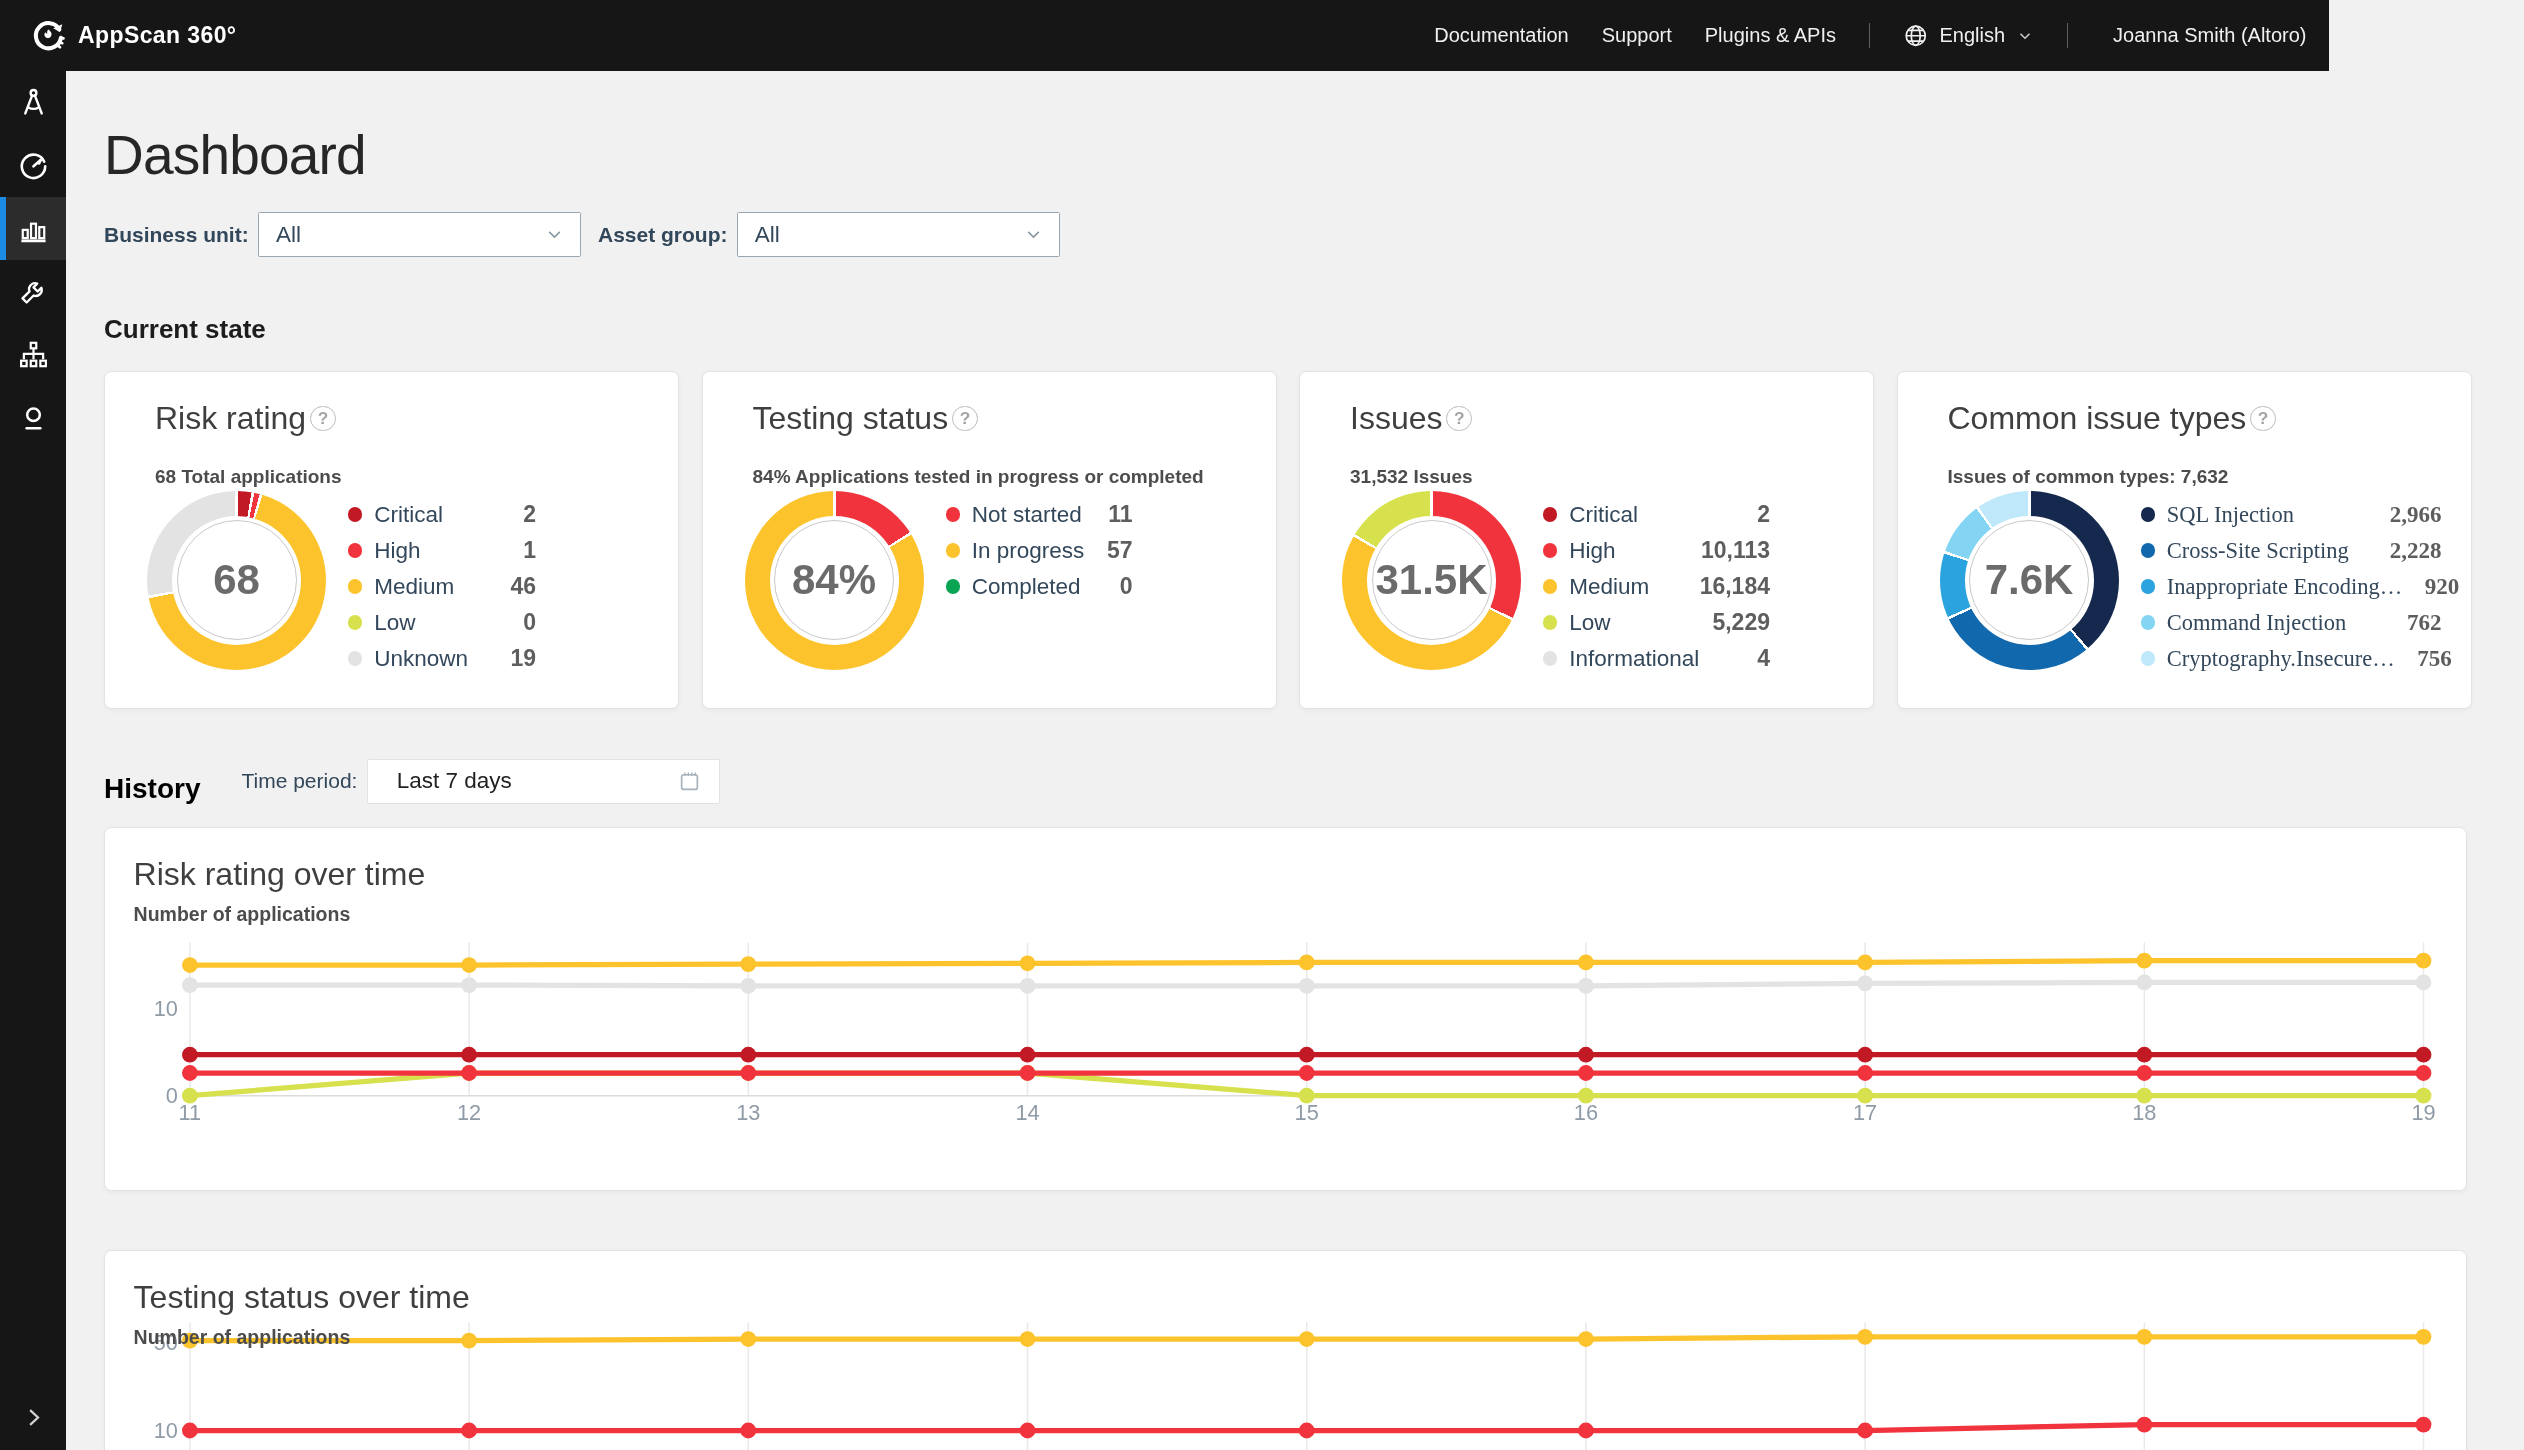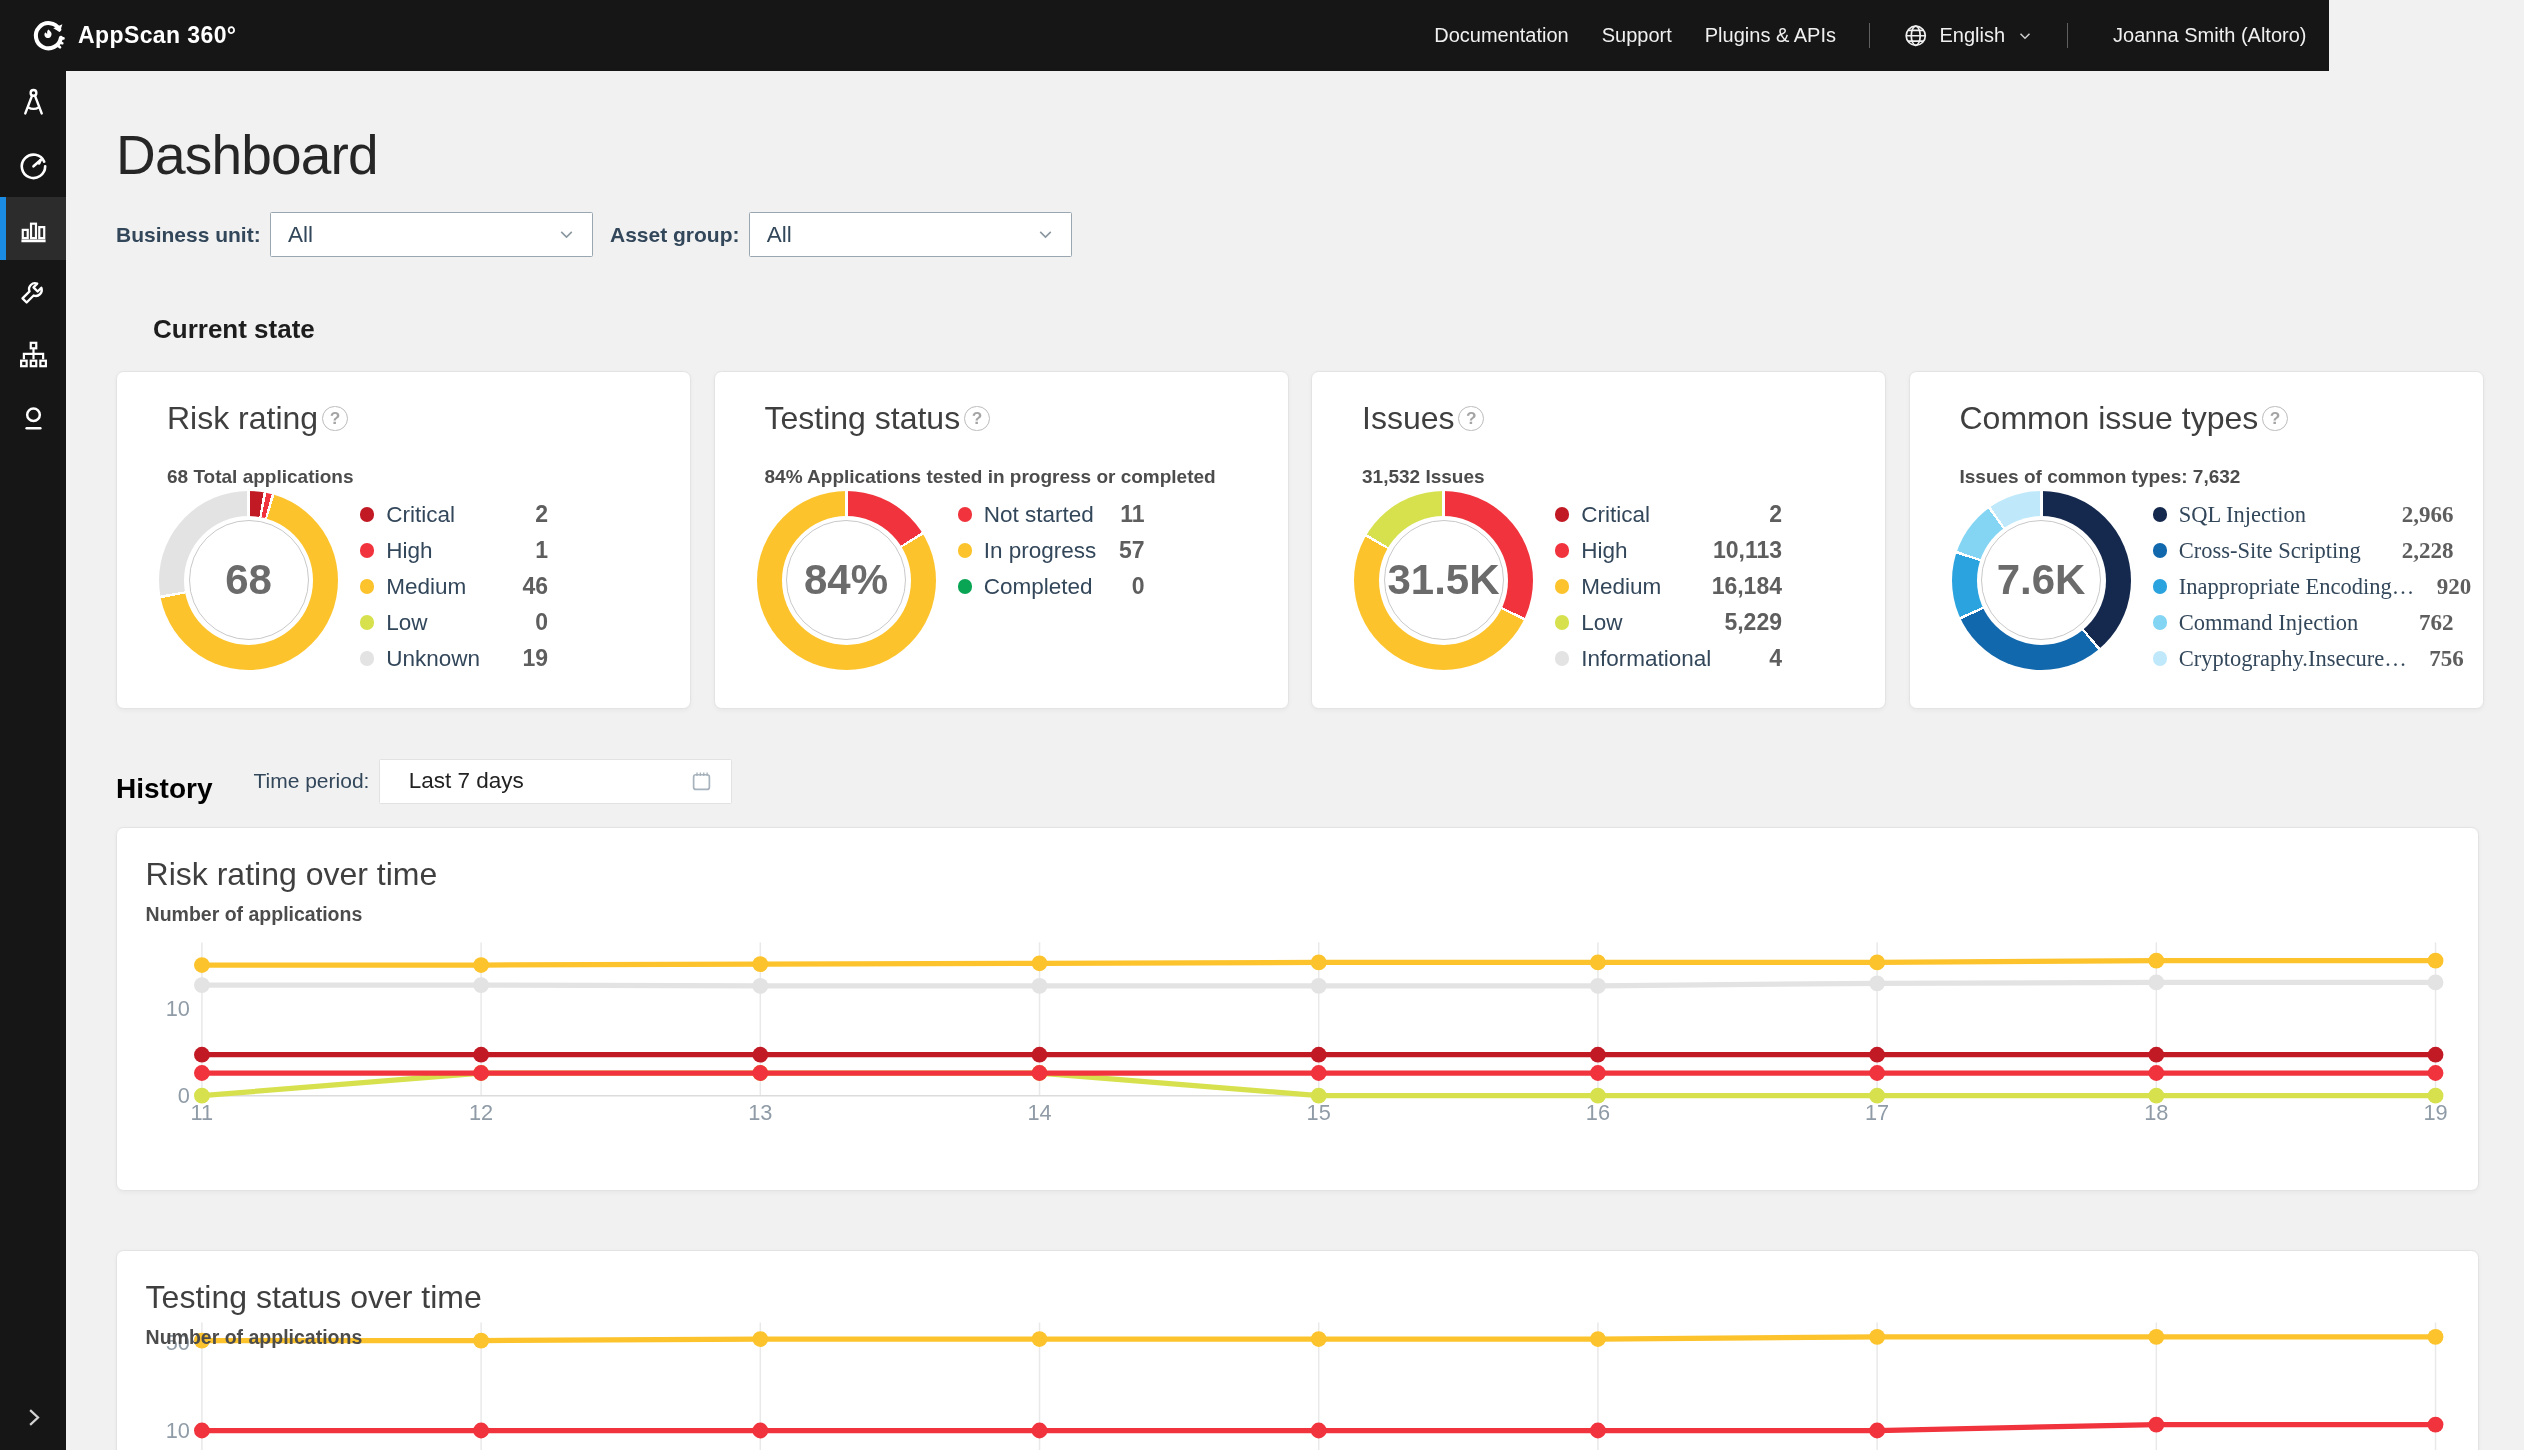--- a/index.html
+++ b/index.html
@@ -19,31 +19,31 @@
   .username { margin-left:12px; }
 
   
   .sidebar { position:absolute; top:71px; left:0; bottom:0; width:66px; background:#161616; z-index:4; }
   .side-item { position:relative; width:66px; height:63px; display:flex; align-items:center; justify-content:center; cursor:pointer; }
   .side-item.active { background:#2c2c2c; }
   .side-item.active::before { content:""; position:absolute; left:0; top:0; bottom:0; width:6px; background:#1a8ce4; }
   .side-expander { position:absolute; bottom:19.5px; width:66px; display:flex; justify-content:center; cursor:pointer; }
 
   
-  .main { position:absolute; left:66px; top:71px; right:0; bottom:0; padding:0 41px 0 50px; }
+  .main { position:absolute; left:66px; top:71px; right:0; bottom:0; padding:0 41px 0 38px; }
   h1.page-title { margin-top:57px; font-size:55px; line-height:55px; font-weight:400; color:#262626; letter-spacing:-0.8px; }
 
   .filters { margin-top:28px; display:flex; align-items:center; height:47px; }
   .filter-label { font-size:21px; font-weight:700; color:#33475b; }
   .select { width:323px; height:45px; background:#fff; border:1.5px solid #9aa7b1; border-radius:1.5px;
             display:flex; align-items:center; padding:0 15px 0 16.5px; margin-left:9.8px; cursor:pointer; }
   .select .sel-value { font-size:22.5px; color:#33475b; flex:1; }
   .filter-gap { width:16.5px; }
 
-  .section-heading { margin-top:56px; font-size:26px; font-weight:700; color:#1d1d1d;margin-left:37px; }
+  .section-heading { margin-top:56px; font-size:26px; font-weight:700; color:#1d1d1d; }
 
   
   .cards-row { margin-top:25.5px; display:flex; gap:22.5px; }
   .stat-card { position:relative; width:575px; height:338px; background:#fff; border:1.5px solid #e3e3e3;
                border-radius:7.5px; box-shadow:0 1.5px 4.5px rgba(0,0,0,.04); }
   .card-title { position:absolute; left:50px; top:28.6px; font-size:32px; color:#3f3f3f; display:flex; align-items:center; gap:4px; }
   .help-icon { width:25.5px; height:25.5px; border:1.5px solid #bcbcbc; border-radius:50%; color:#a4a4a4;
                font-size:17.3px; font-weight:700; display:flex; align-items:center; justify-content:center; cursor:pointer; }
   .card-sub { position:absolute; left:50px; top:94px; font-size:19px; font-weight:700; color:#4c4c4c; }
   .donut { position:absolute; left:42px; top:119px; width:179px; height:179px; border-radius:50%; }

